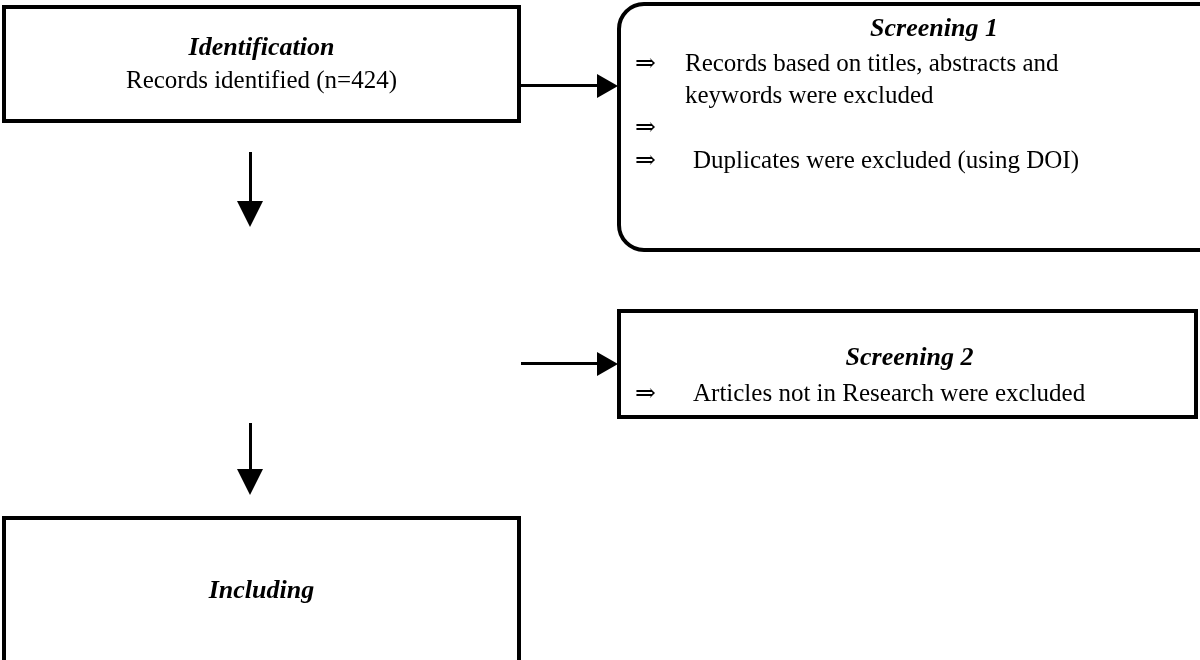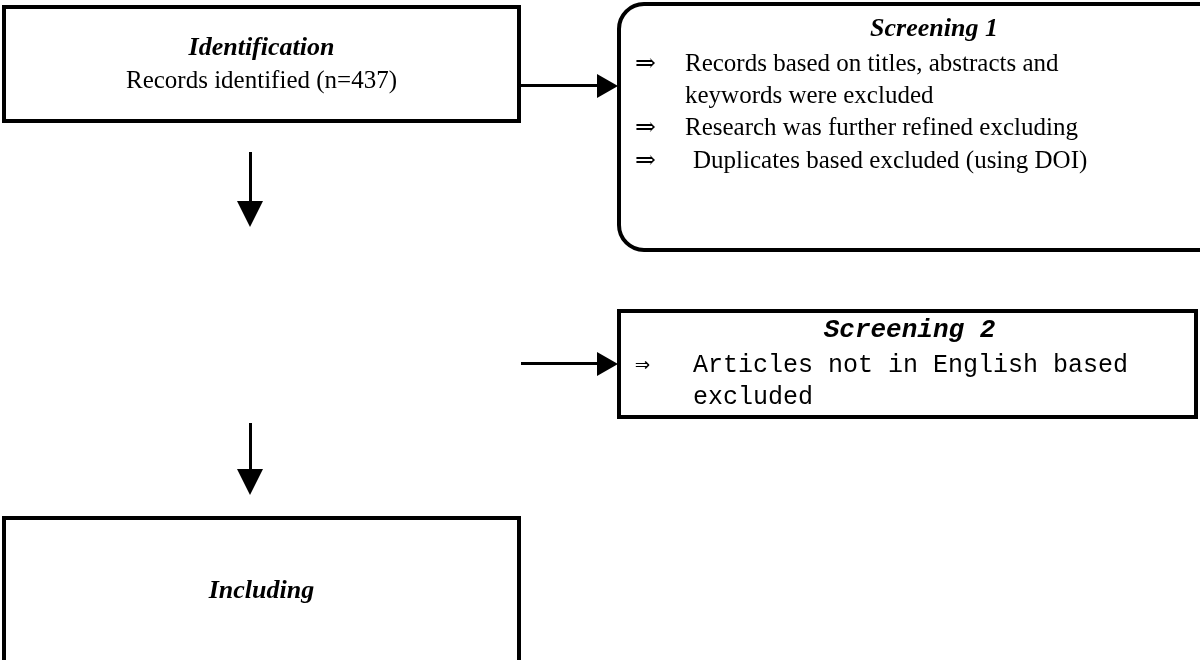--- a/index.html
+++ b/index.html
@@ -96,21 +96,21 @@
   }
   .screen-inner {
     width: 100%;
     height: 100%;
     box-sizing: border-box;
     padding: 6px 10px 6px 14px;
     display: flex;
     flex-direction: column;
     justify-content: flex-start;
   }
-  #box-screening2 .screen-inner { justify-content: space-between; padding-top: 2px; font-family: Liberation Mono, monospace; }
+  #box-screening2 .screen-inner { justify-content: flex-end; padding-top: 2px; }
 
   .screen-title {
     font-weight: bold;
     font-style: italic;
     font-size: 26px;
     line-height: 1.2;
     text-align: center;
     white-space: nowrap;
     margin-bottom: 4px;
   }
@@ -177,21 +177,21 @@
   #conn4-head { left: 237px; top: 469px; }
 </style>
 </head>
 <body>
 
 <div id="diagram">
 
   <div class="box box-center" id="box-identification">
     <div class="box-inner">
       <div class="box-title">Identification</div>
-      <div class="box-line">Records identified (n=437)</div>
+      <div class="box-line">Records identified (n=424)</div>
     </div>
   </div>
 
 
   <div class="box box-center" id="box-including">
     <div class="box-inner">
       <div class="box-title">Including</div>
     </div>
   </div>
 
@@ -203,41 +203,40 @@
         <span class="bullet-marker">⇒</span>
         <span class="bullet-text">
           <span class="l1">Records based on titles, abstracts and</span>
           <span class="l2">keywords were excluded</span>
         </span>
       </div>
 
       <div class="bullet">
         <span class="bullet-marker">⇒</span>
         <span class="bullet-text">
-          <span class="l1">Research was further refined excluding</span>
         </span>
       </div>
 
       <div class="bullet">
         <span class="bullet-marker wide">⇒</span>
         <span class="bullet-text">
-          <span class="l1">Duplicates based excluded (using DOI)</span>
+          <span class="l1">Duplicates were excluded (using DOI)</span>
         </span>
       </div>
     </div>
   </div>
 
   <div class="box" id="box-screening2">
     <div class="screen-inner">
       <div class="screen-title">Screening 2</div>
 
       <div class="bullet">
         <span class="bullet-marker wide">⇒</span>
         <span class="bullet-text">
-          <span class="l1">Articles not in English based excluded</span>
+          <span class="l1">Articles not in Research were excluded</span>
         </span>
       </div>
     </div>
   </div>
 
   <div class="conn h-line" id="conn1-line"></div>
   <div class="arrow-right" id="conn1-head"></div>
 
   <div class="conn v-line" id="conn2-line"></div>
   <div class="arrow-down" id="conn2-head"></div>

